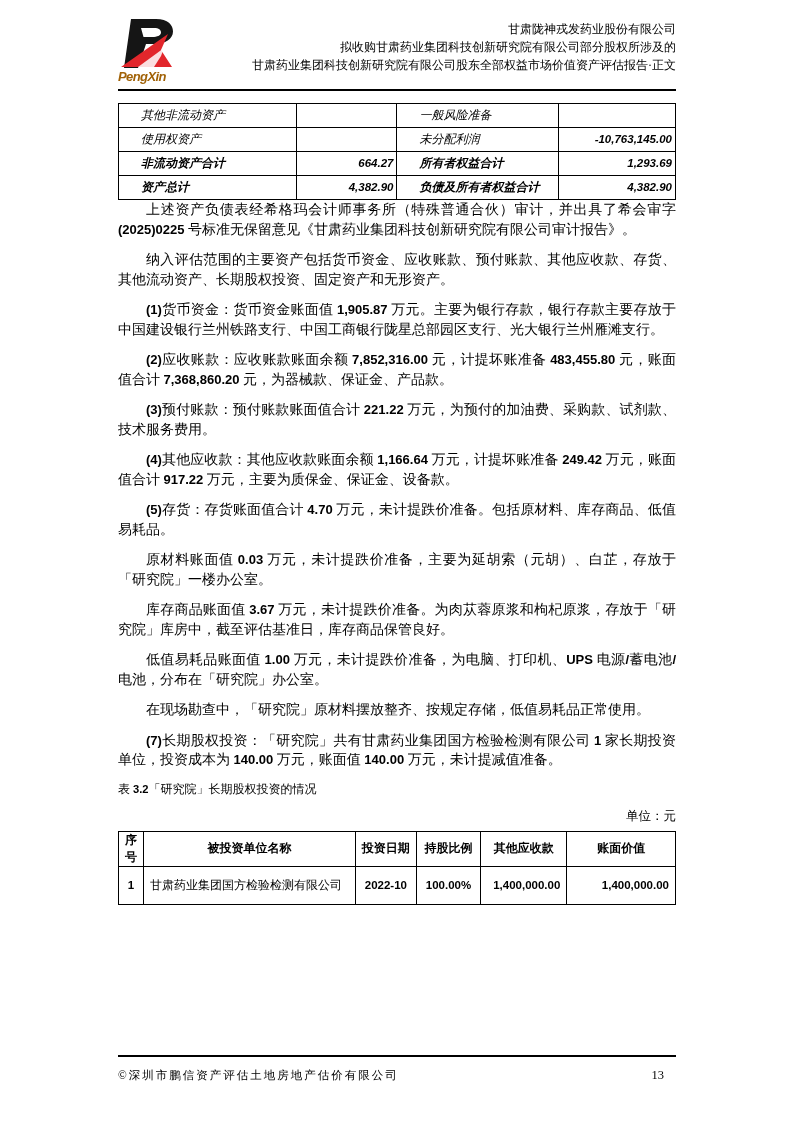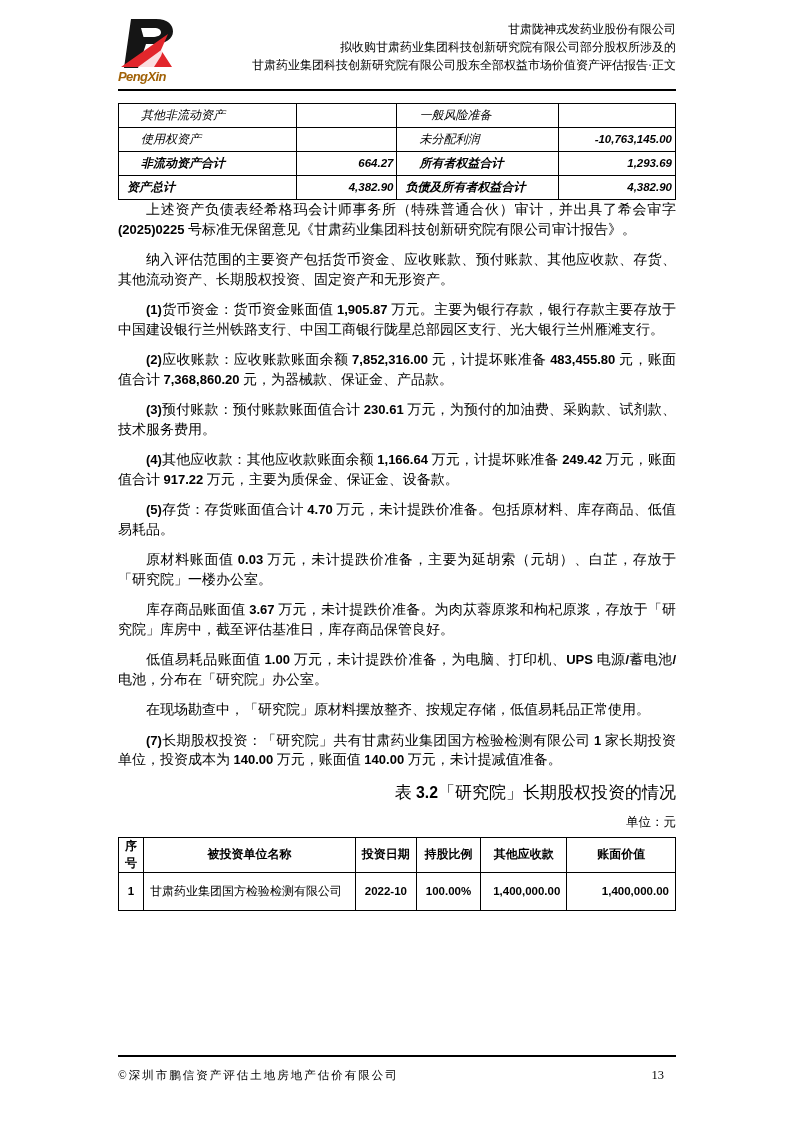--- a/index.html
+++ b/index.html
@@ -16,30 +16,30 @@
     font-family:"Liberation Sans","DejaVu Sans",sans-serif;font-weight:800;font-style:italic;
     font-size:13px;letter-spacing:-0.6px;margin-top:-1px;color:#a16207;
   }
   .header-lines{text-align:right;font-size:12px;line-height:18px;padding-top:2px;}
   .header-rule{border-bottom:2px solid #000;margin-top:5px;}
   
   .lat{font-family:"Liberation Sans","DejaVu Sans",sans-serif;font-weight:600;font-size:0.93em;}
   
   .bal-table{width:100%;border-collapse:collapse;margin-top:12px;font-size:12px;table-layout:fixed;font-style:italic;}
   .bal-table td{border:1px solid #000;height:23px;padding:0 3px;vertical-align:middle;overflow:hidden;white-space:nowrap;}
-  .bal-table td.lbl{padding-left:8px;}
+  .bal-table td.lbl{padding-left:22px;}
   .bal-table td.lbl.ind{padding-left:22px;}
   .bal-table td.val{text-align:right;}
   .bal-table tr.b td.lbl{font-weight:700;}
   .bal-table .lat{font-weight:700;font-size:11.5px;}
   
   .paras{}
   .paras p{margin:0 0 11px 0;font-size:14px;line-height:19.5px;text-align:justify;text-indent:28px;}
   
-  .caption{text-align:right;font-size:17px;margin-top:4px;}
+  .caption{text-align:left;font-size:12px;margin-top:4px;}
   .unit{text-align:right;font-size:12.5px;margin-top:10px;}
   .inv-table{width:100%;border-collapse:collapse;margin-top:6px;font-size:12px;table-layout:fixed;}
   .inv-table th{border:1px solid #000;height:30px;font-weight:700;padding:0 4px;text-align:center;}
   .inv-table td{border:1px solid #000;height:37px;padding:0 6px;vertical-align:middle;overflow:hidden;}
   .inv-table .lat{font-weight:700;font-size:11.5px;}
   .ta-c{text-align:center;}.ta-l{text-align:left;}.ta-r{text-align:right;}
   
   .footer{position:absolute;left:118px;right:117px;top:1055px;}
   .footer-rule{border-top:2px solid #000;}
   .footer-row{display:flex;justify-content:space-between;align-items:baseline;margin-top:11px;}
@@ -102,21 +102,21 @@
           <td class="val"><span class="lat">4,382.90</span></td>
         </tr>
       </tbody>
   </table>
 
   <div class="paras" id="paragraphs">
       <p>上述资产负债表经希格玛会计师事务所（特殊普通合伙）审计，并出具了希会审字<span class="lat">(2025)0225</span> 号标准无保留意见《甘肃药业集团科技创新研究院有限公司审计报告》。</p>
       <p>纳入评估范围的主要资产包括货币资金、应收账款、预付账款、其他应收款、存货、其他流动资产、长期股权投资、固定资产和无形资产。</p>
       <p><span class="lat">(1)</span>货币资金：货币资金账面值 <span class="lat">1,905.87</span> 万元。主要为银行存款，银行存款主要存放于中国建设银行兰州铁路支行、中国工商银行陇星总部园区支行、光大银行兰州雁滩支行。</p>
       <p><span class="lat">(2)</span>应收账款：应收账款账面余额 <span class="lat">7,852,316.00</span> 元，计提坏账准备 <span class="lat">483,455.80</span> 元，账面值合计 <span class="lat">7,368,860.20</span> 元，为器械款、保证金、产品款。</p>
-      <p><span class="lat">(3)</span>预付账款：预付账款账面值合计 <span class="lat">230.61</span> 万元，为预付的加油费、采购款、试剂款、技术服务费用。</p>
+      <p><span class="lat">(3)</span>预付账款：预付账款账面值合计 <span class="lat">221.22</span> 万元，为预付的加油费、采购款、试剂款、技术服务费用。</p>
       <p><span class="lat">(4)</span>其他应收款：其他应收款账面余额 <span class="lat">1,166.64</span> 万元，计提坏账准备 <span class="lat">249.42</span> 万元，账面值合计 <span class="lat">917.22</span> 万元，主要为质保金、保证金、设备款。</p>
       <p><span class="lat">(5)</span>存货：存货账面值合计 <span class="lat">4.70</span> 万元，未计提跌价准备。包括原材料、库存商品、低值易耗品。</p>
       <p>原材料账面值 <span class="lat">0.03</span> 万元，未计提跌价准备，主要为延胡索（元胡）、白芷，存放于「研究院」一楼办公室。</p>
       <p>库存商品账面值 <span class="lat">3.67</span> 万元，未计提跌价准备。为肉苁蓉原浆和枸杞原浆，存放于「研究院」库房中，截至评估基准日，库存商品保管良好。</p>
       <p>低值易耗品账面值 <span class="lat">1.00</span> 万元，未计提跌价准备，为电脑、打印机、<span class="lat">UPS</span> 电源<span class="lat">/</span>蓄电池<span class="lat">/</span>电池，分布在「研究院」办公室。</p>
       <p>在现场勘查中，「研究院」原材料摆放整齐、按规定存储，低值易耗品正常使用。</p>
       <p><span class="lat">(7)</span>长期股权投资：「研究院」共有甘肃药业集团国方检验检测有限公司 <span class="lat">1</span> 家长期投资单位，投资成本为 <span class="lat">140.00</span> 万元，账面值 <span class="lat">140.00</span> 万元，未计提减值准备。</p>
     </div>
 
   <div class="caption">表 <span class="lat">3.2</span>「研究院」长期股权投资的情况</div>

